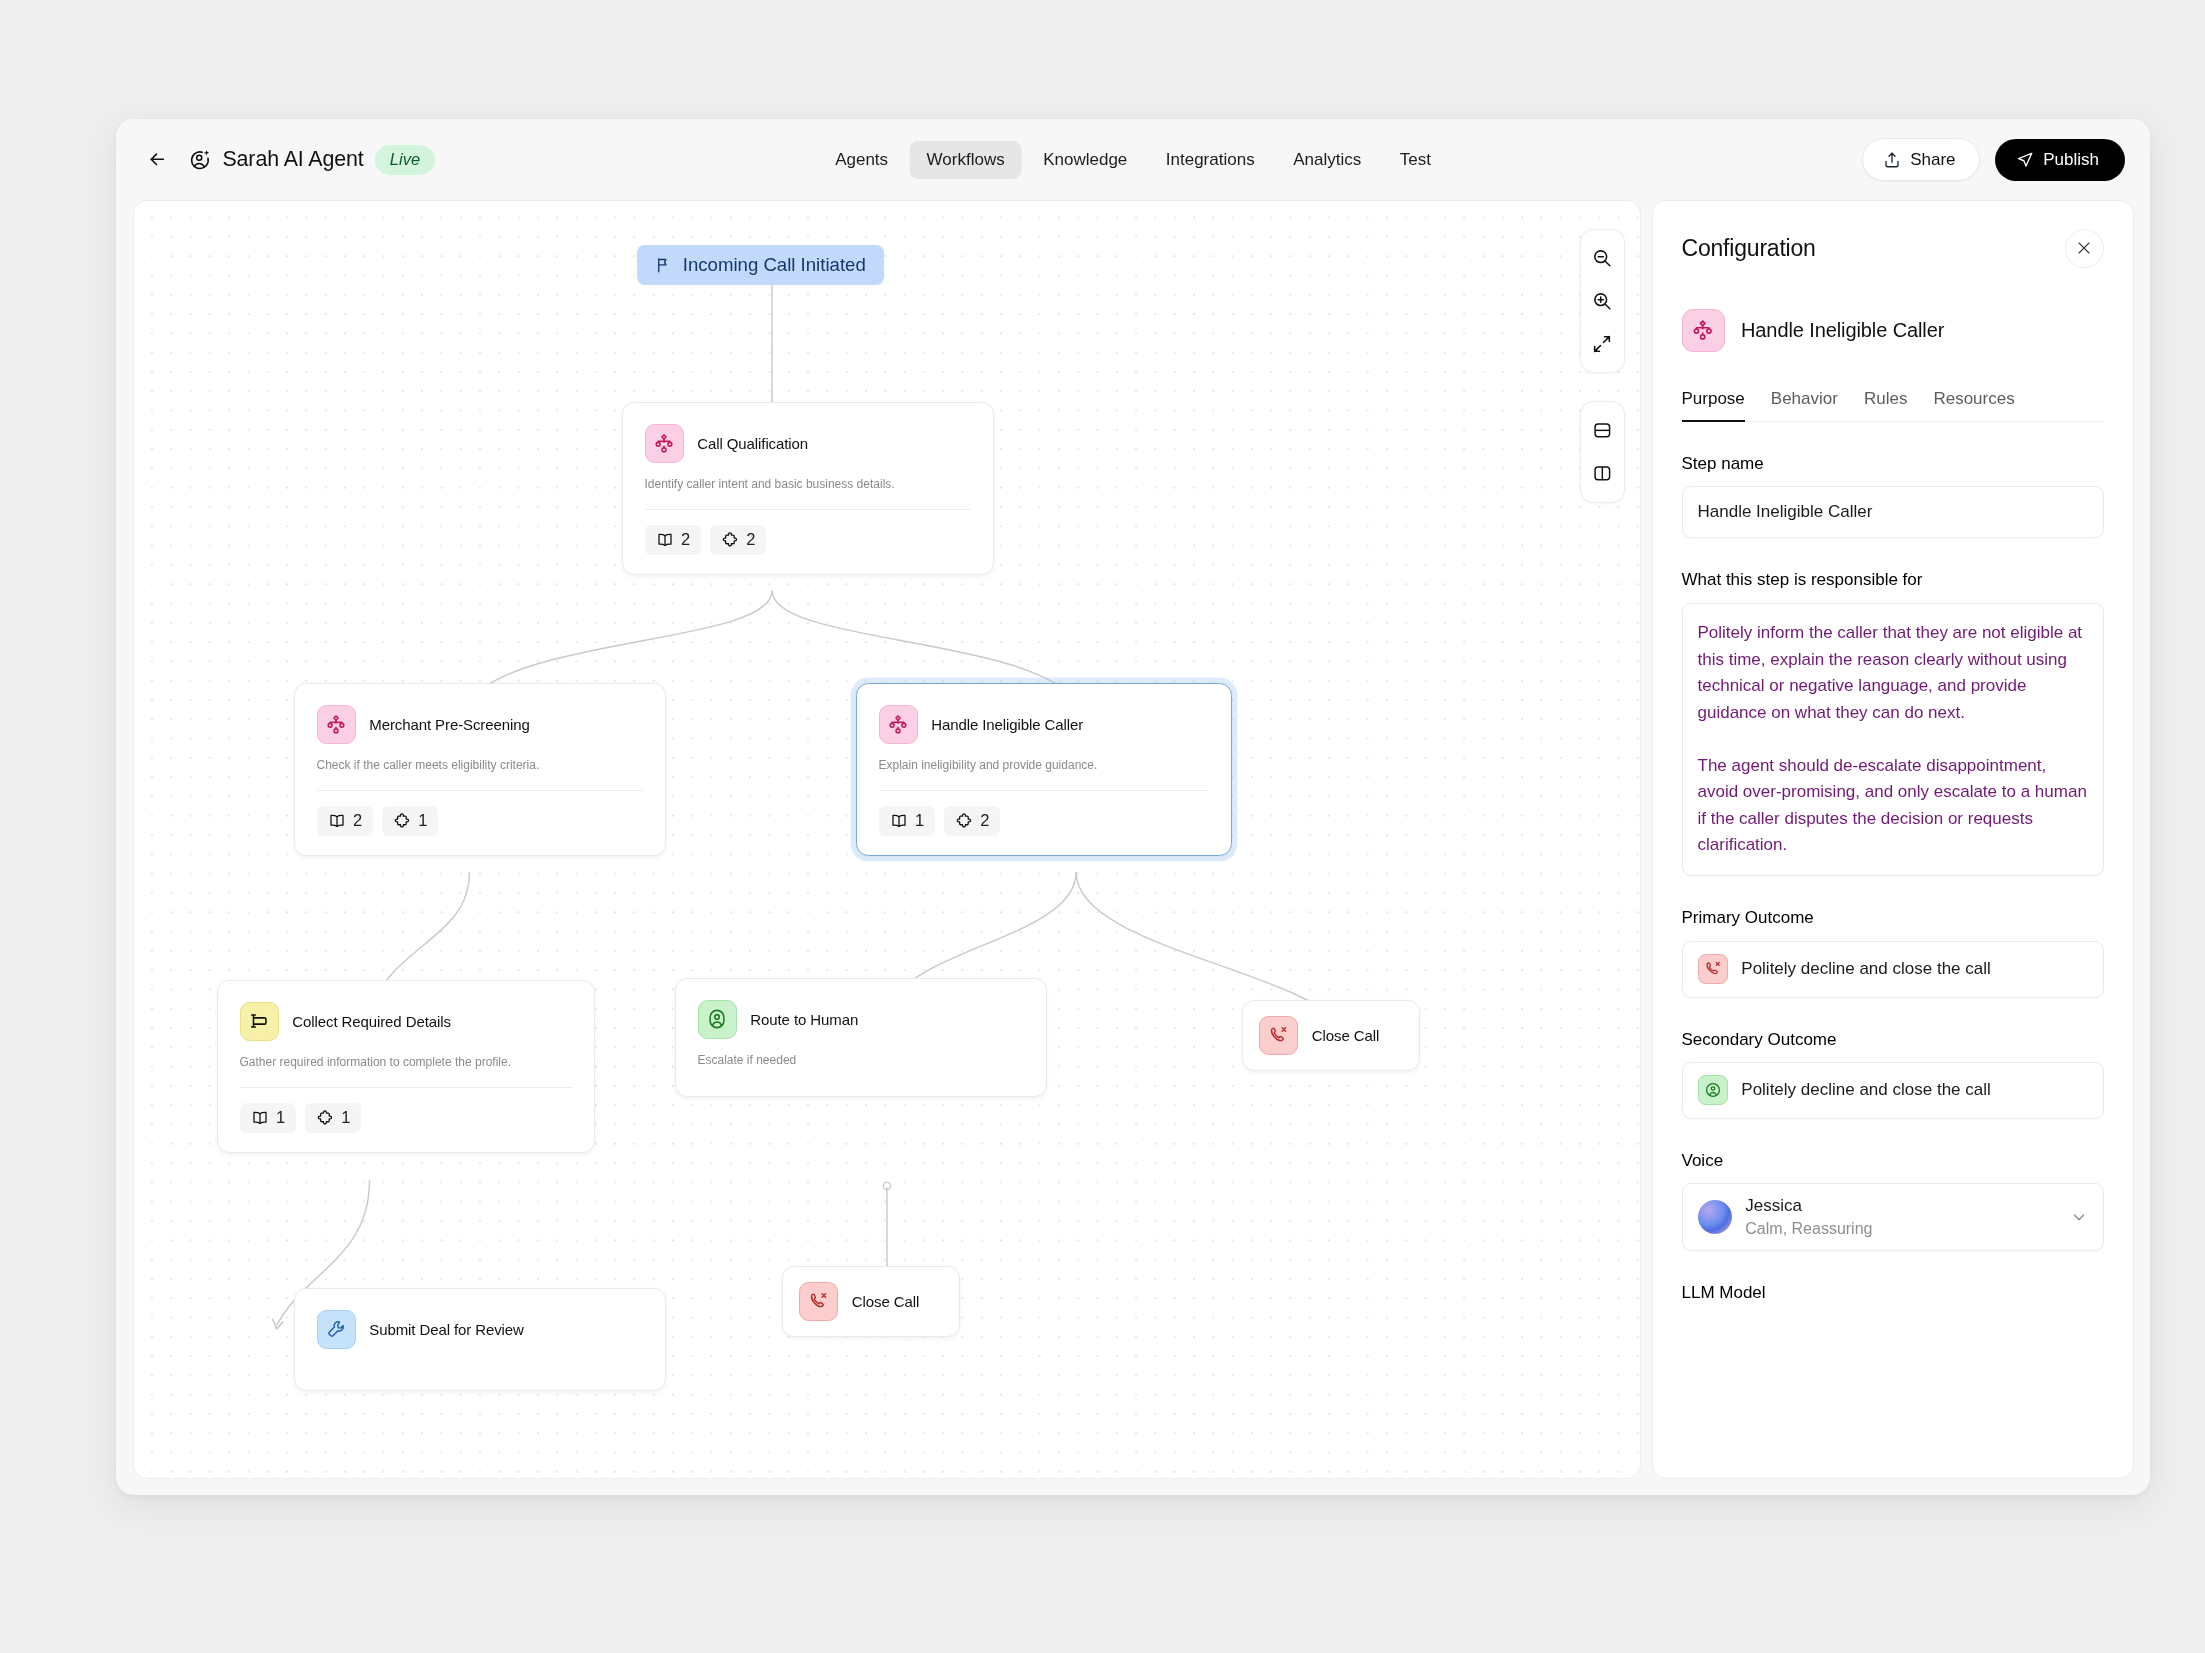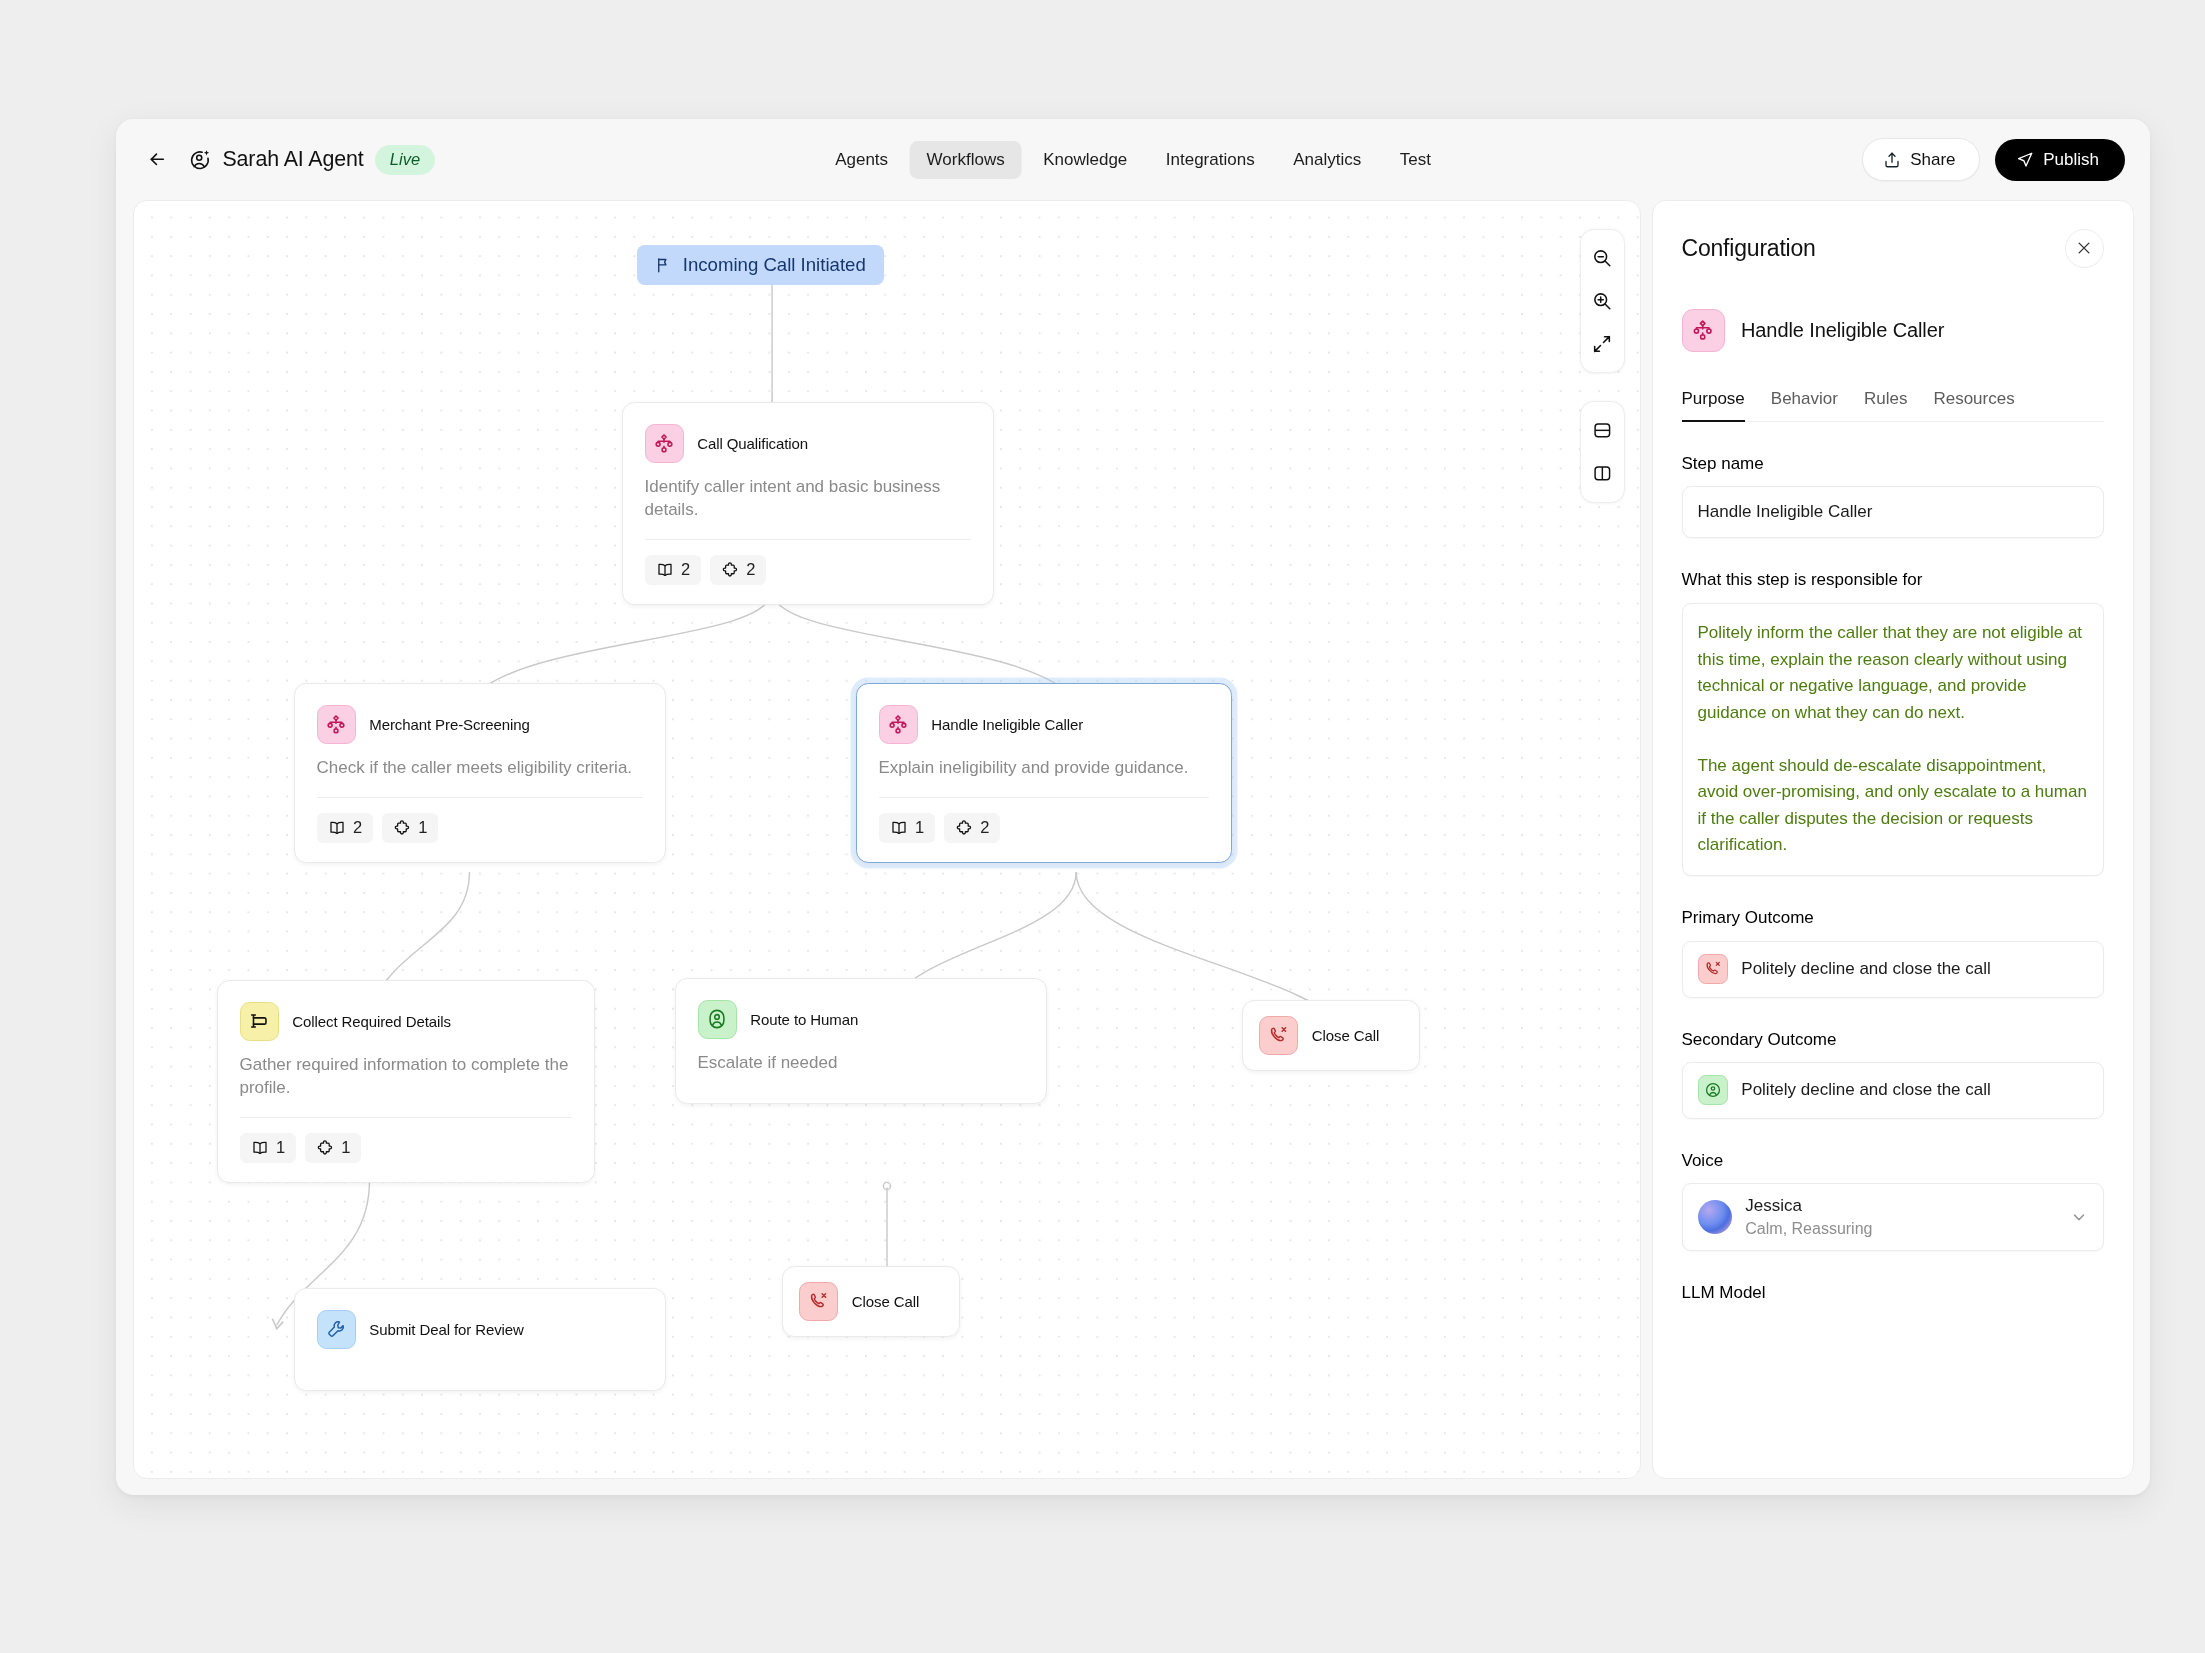--- a/index.html
+++ b/index.html
@@ -122,21 +122,21 @@
   .ic-pink   { background: #fbd0e4; border: 0.7px solid #f3b4d4; }
   .ic-yellow { background: #f7f0a8; border: 0.7px solid #e9df82; }
   .ic-green  { background: #c9f2ca; border: 0.7px solid #a6e3a8; }
   .ic-red    { background: #fbcdcd; border: 0.7px solid #f0a9a9; }
   .ic-blue   { background: #c5e2fb; border: 0.7px solid #a4cef5; }
   .node-title {
     font-size: 15px; color: #111; font-weight: 400;
     letter-spacing: -0.1px; white-space: nowrap;
   }
   .node-desc {
-    font-size: 17px; color: #8a8a8a; line-height: 1.35;
+    font-size: 12px; color: #8a8a8a; line-height: 1.35;
     margin-top: 13.8px;
   }
   .node-sep { height: 0.7px; background: #ededed; margin: 16.5px 0 0; }
   .badges { display: flex; gap: 8.3px; margin-top: 15px; }
   .badge {
     display: flex; align-items: center; gap: 7.6px;
     background: #f5f5f5; border-radius: 6.2px;
     padding: 5.5px 11px; font-size: 16.5px; color: #222;
   }
 
@@ -215,21 +215,21 @@
   .fld-input {
     width: 100%; background: #fff;
     border: 0.7px solid #ebebeb; border-radius: 9px;
     padding: 15px 15px; font-size: 17px; color: #1b1b1b;
     box-shadow: 0 0.7px 1.4px rgba(0,0,0,.03);
     font-family: "Liberation Sans", sans-serif;
   }
   .fld-text {
     width: 100%; background: #fff;
     border: 0.7px solid #ebebeb; border-radius: 9px;
-    padding: 16.5px 15px; font-size: 17px; color: #4d7c0f;
+    padding: 16.5px 15px; font-size: 17px; color: #701a75;
     line-height: 1.56; box-shadow: 0 0.7px 1.4px rgba(0,0,0,.03);
     white-space: pre-wrap;
   }
   .fld-row {
     width: 100%; display: flex; align-items: center; gap: 13.8px;
     background: #fff; border: 0.7px solid #ebebeb; border-radius: 9px;
     padding: 12.4px 15px; box-shadow: 0 0.7px 1.4px rgba(0,0,0,.03);
     cursor: pointer; font-size: 17px; color: #1b1b1b;
   }
   .outcome-ic {

